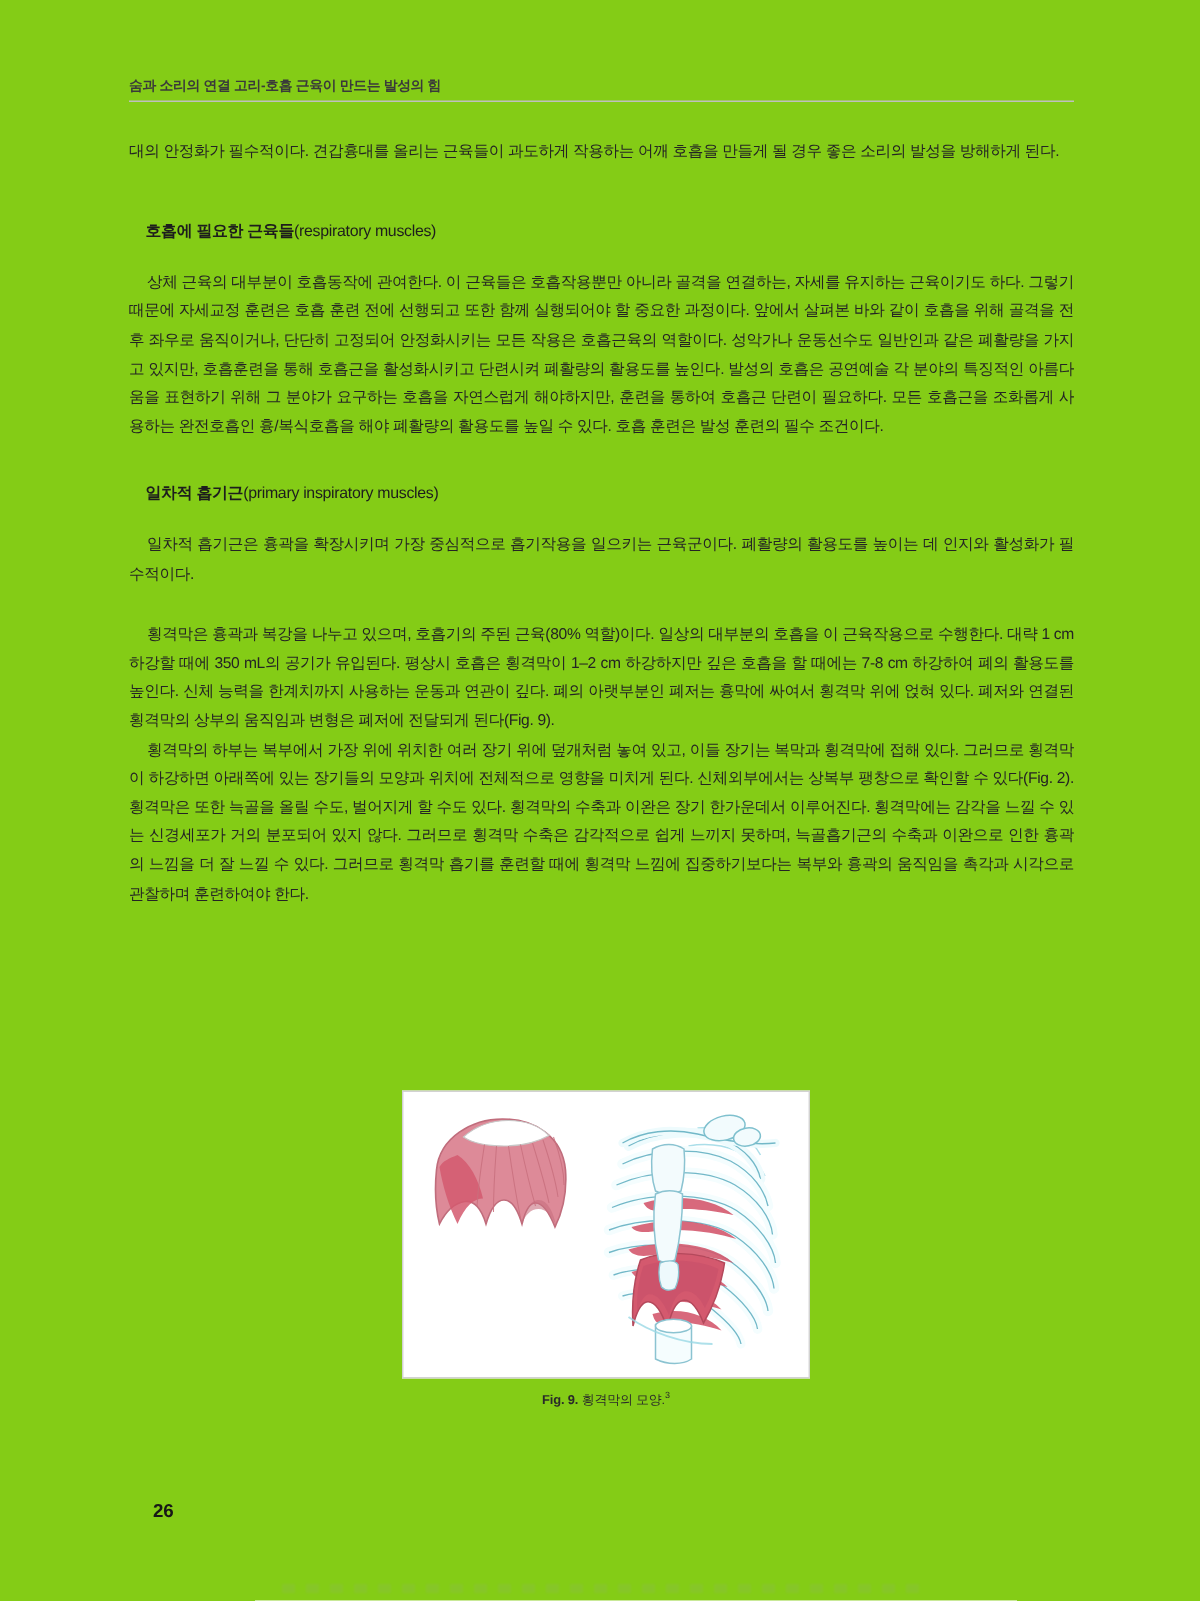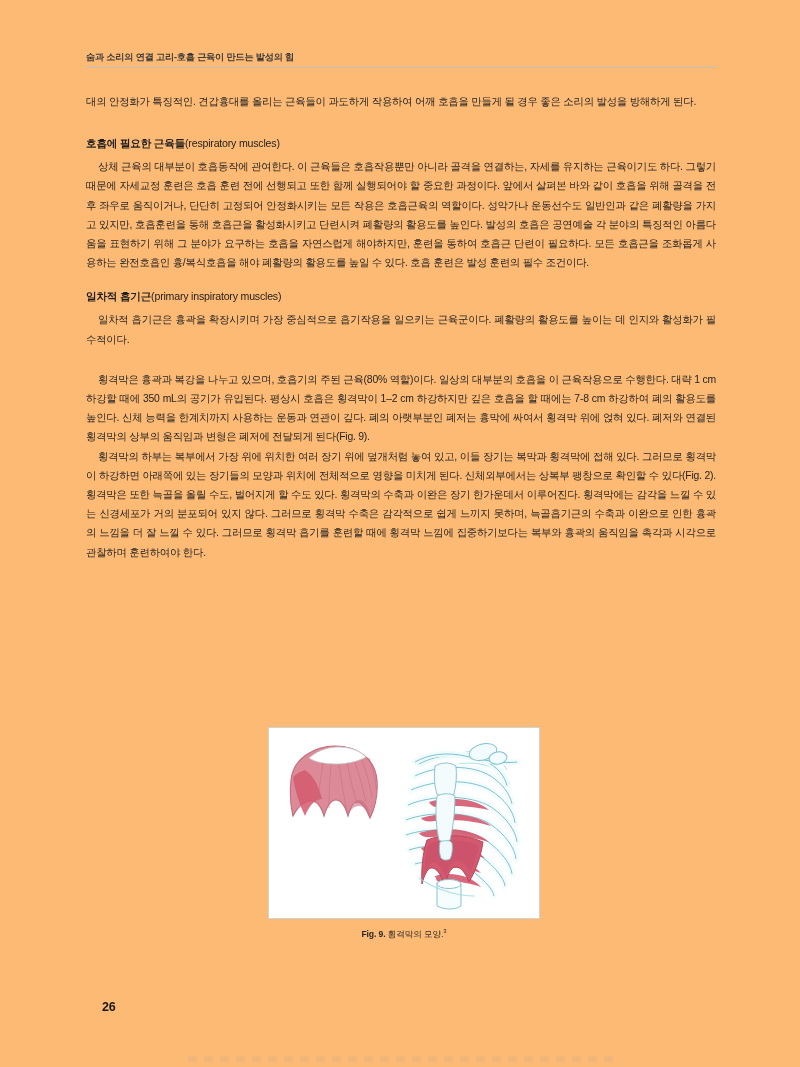--- a/index.html
+++ b/index.html
@@ -14,21 +14,21 @@
     position: relative;
     overflow: hidden;
     font-family: "Liberation Sans", "DejaVu Sans", sans-serif;
     color: #222222;
     -webkit-font-smoothing: antialiased;
   }
 
   .page {
     position: absolute;
     inset: 0;
-    background: #fdba74;
+    background: #84cc16;
   }
 
   
   .running-head {
     position: absolute;
     left: 86px;
     top: 50px;
     width: 630px;
   }
   .running-head-text {
@@ -61,21 +61,21 @@
     text-justify: inter-character;
     letter-spacing: -0.22px;
     color: #242424;
     word-break: break-all;
   }
   p.body.indent {
     text-indent: 12px;
   }
 
   h3.sub {
-    margin: 0;
+    margin: 11px;
     font-size: 10.6px;
     font-weight: 700;
     color: #1d1d1d;
     letter-spacing: -0.2px;
     line-height: 17px;
   }
   h3.sub .en {
     font-weight: 400;
   }
   h3.sub.serif-en .en {
@@ -174,21 +174,21 @@
 
 <div class="page">
 
   <div class="running-head">
     <div class="running-head-text">숨과 소리의 연결 고리-호흡 근육이 만드는 발성의 힘</div>
     <div class="running-head-rule"></div>
   </div>
 
   <div class="content">
 
-    <p class="body">대의 안정화가 특징적인. 견갑흉대를 올리는 근육들이 과도하게 작용하여 어깨 호흡을 만들게 될 경우 좋은 소리의 발성을 방해하게 된다.</p>
+    <p class="body">대의 안정화가 필수적이다. 견갑흉대를 올리는 근육들이 과도하게 작용하는 어깨 호흡을 만들게 될 경우 좋은 소리의 발성을 방해하게 된다.</p>
 
     <div class="gap-lg"></div>
 
     <h3 class="sub"><span>호흡에 필요한 근육들</span><span class="en">(respiratory muscles)</span></h3>
 
     <div class="gap-xs"></div>
 
     <p class="body indent">상체 근육의 대부분이 호흡동작에 관여한다. 이 근육들은 호흡작용뿐만 아니라 골격을 연결하는, 자세를 유지하는 근육이기도 하다. 그렇기 때문에 자세교정 훈련은 호흡 훈련 전에 선행되고 또한 함께 실행되어야 할 중요한 과정이다. 앞에서 살펴본 바와 같이 호흡을 위해 골격을 전후 좌우로 움직이거나, 단단히 고정되어 안정화시키는 모든 작용은 호흡근육의 역할이다. 성악가나 운동선수도 일반인과 같은 폐활량을 가지고 있지만, 호흡훈련을 통해 호흡근을 활성화시키고 단련시켜 폐활량의 활용도를 높인다. 발성의 호흡은 공연예술 각 분야의 특징적인 아름다움을 표현하기 위해 그 분야가 요구하는 호흡을 자연스럽게 해야하지만, 훈련을 통하여 호흡근 단련이 필요하다. 모든 호흡근을 조화롭게 사용하는 완전호흡인 흉/복식호흡을 해야 폐활량의 활용도를 높일 수 있다. 호흡 훈련은 발성 훈련의 필수 조건이다.</p>
 
     <div class="gap-md"></div>

